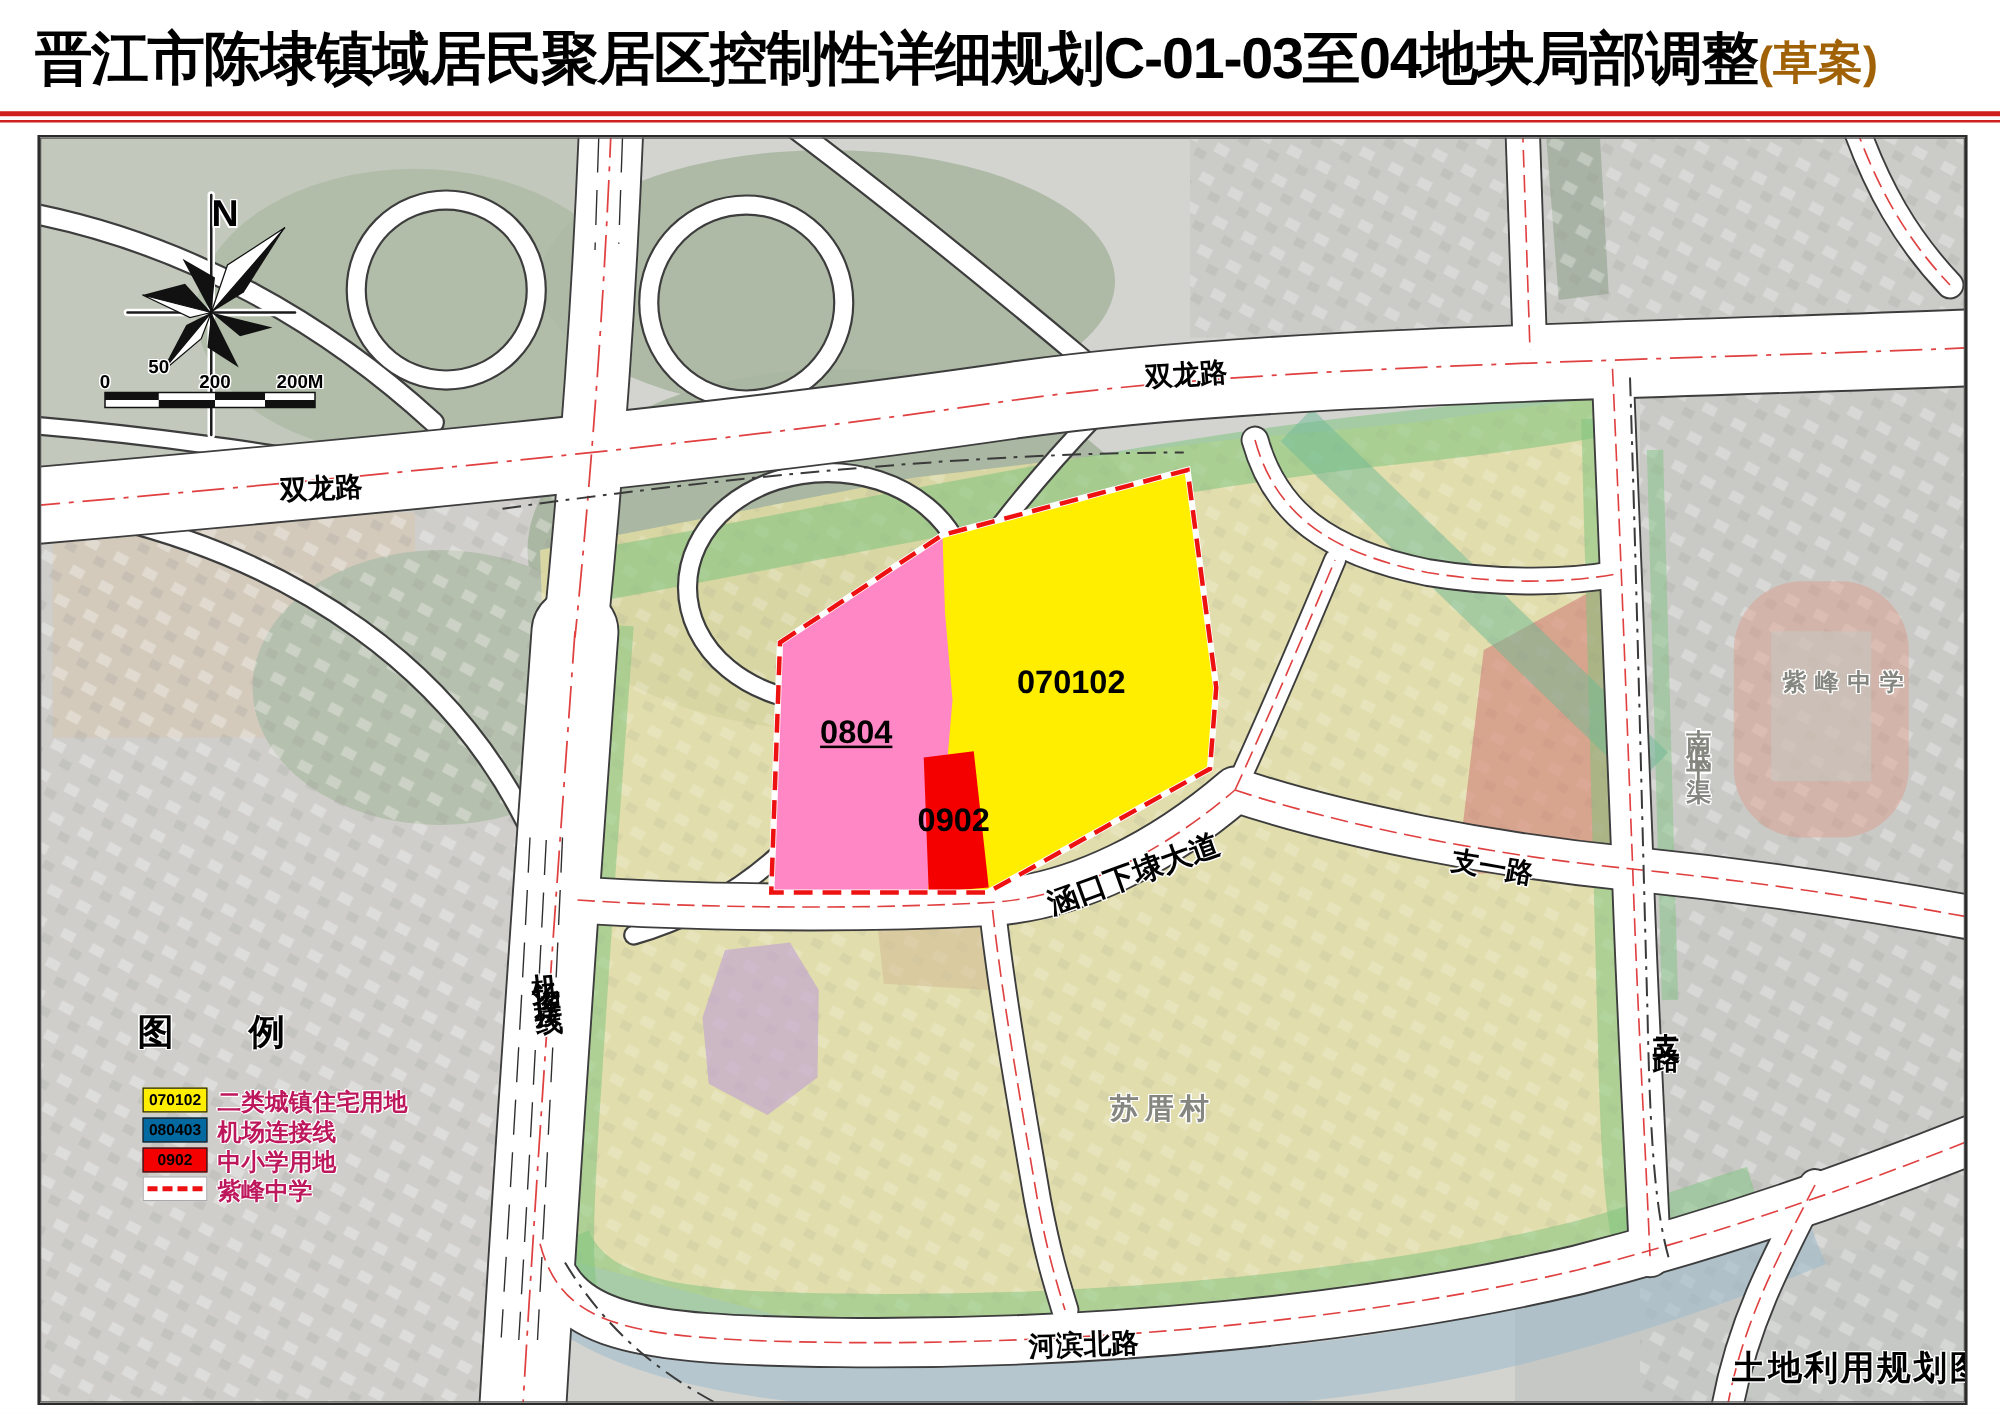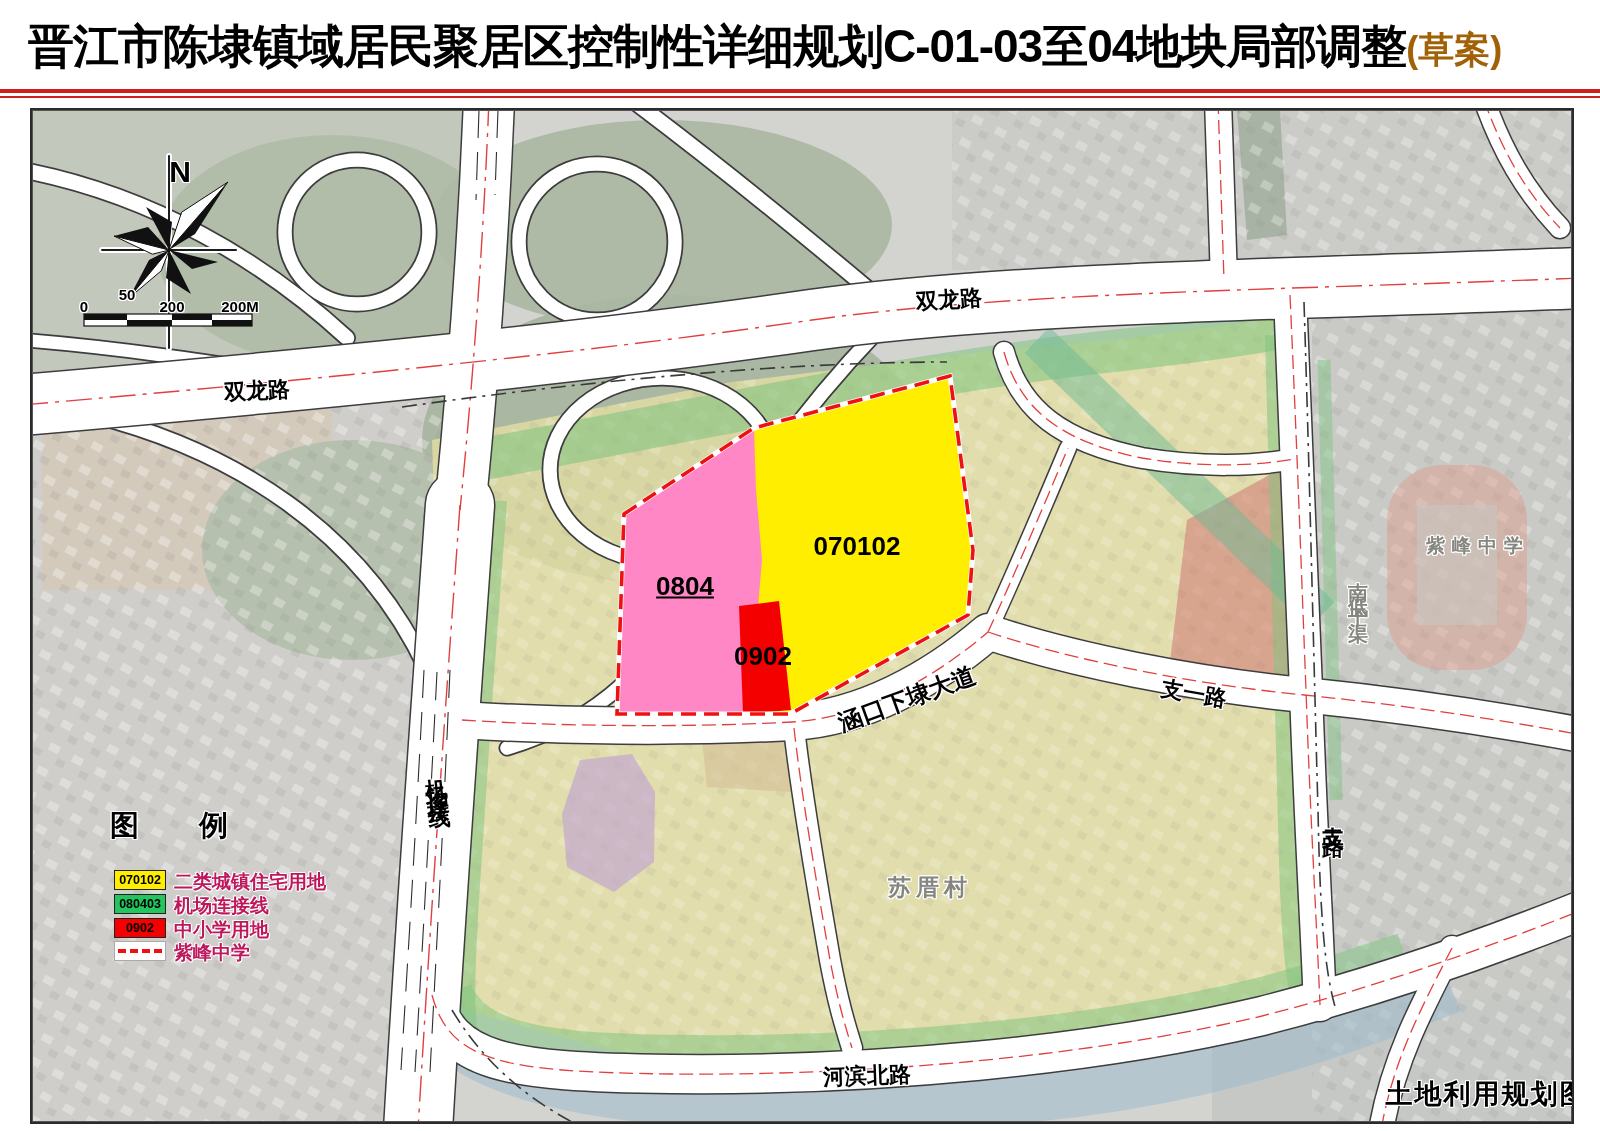--- a/index.html
+++ b/index.html
@@ -268,21 +268,21 @@
   <div class="lbl corner" style="left:1455px;top:984px;">土地利用规划图</div>
 </div>
 
 <div class="legend">
   <div class="legend-title">图 例</div>
   <div class="legend-row" style="top:72px;">
     <div class="swatch" style="background: rgb(255, 238, 0);">070102</div>
     <div class="legend-label">二类城镇住宅用地</div>
   </div>
   <div class="legend-row" style="top:96px;">
-    <div class="swatch" style="background: #22c55e;">080403</div>
+    <div class="swatch" style="background: #0369a1;">080403</div>
     <div class="legend-label">机场连接线</div>
   </div>
   <div class="legend-row" style="top:120px;">
     <div class="swatch" style="background: rgb(245, 0, 0);">0902</div>
     <div class="legend-label">中小学用地</div>
   </div>
   <div class="legend-row" style="top:143px;">
     <div class="swatch dashed">
           <div class="dashline"></div>
         </div>

